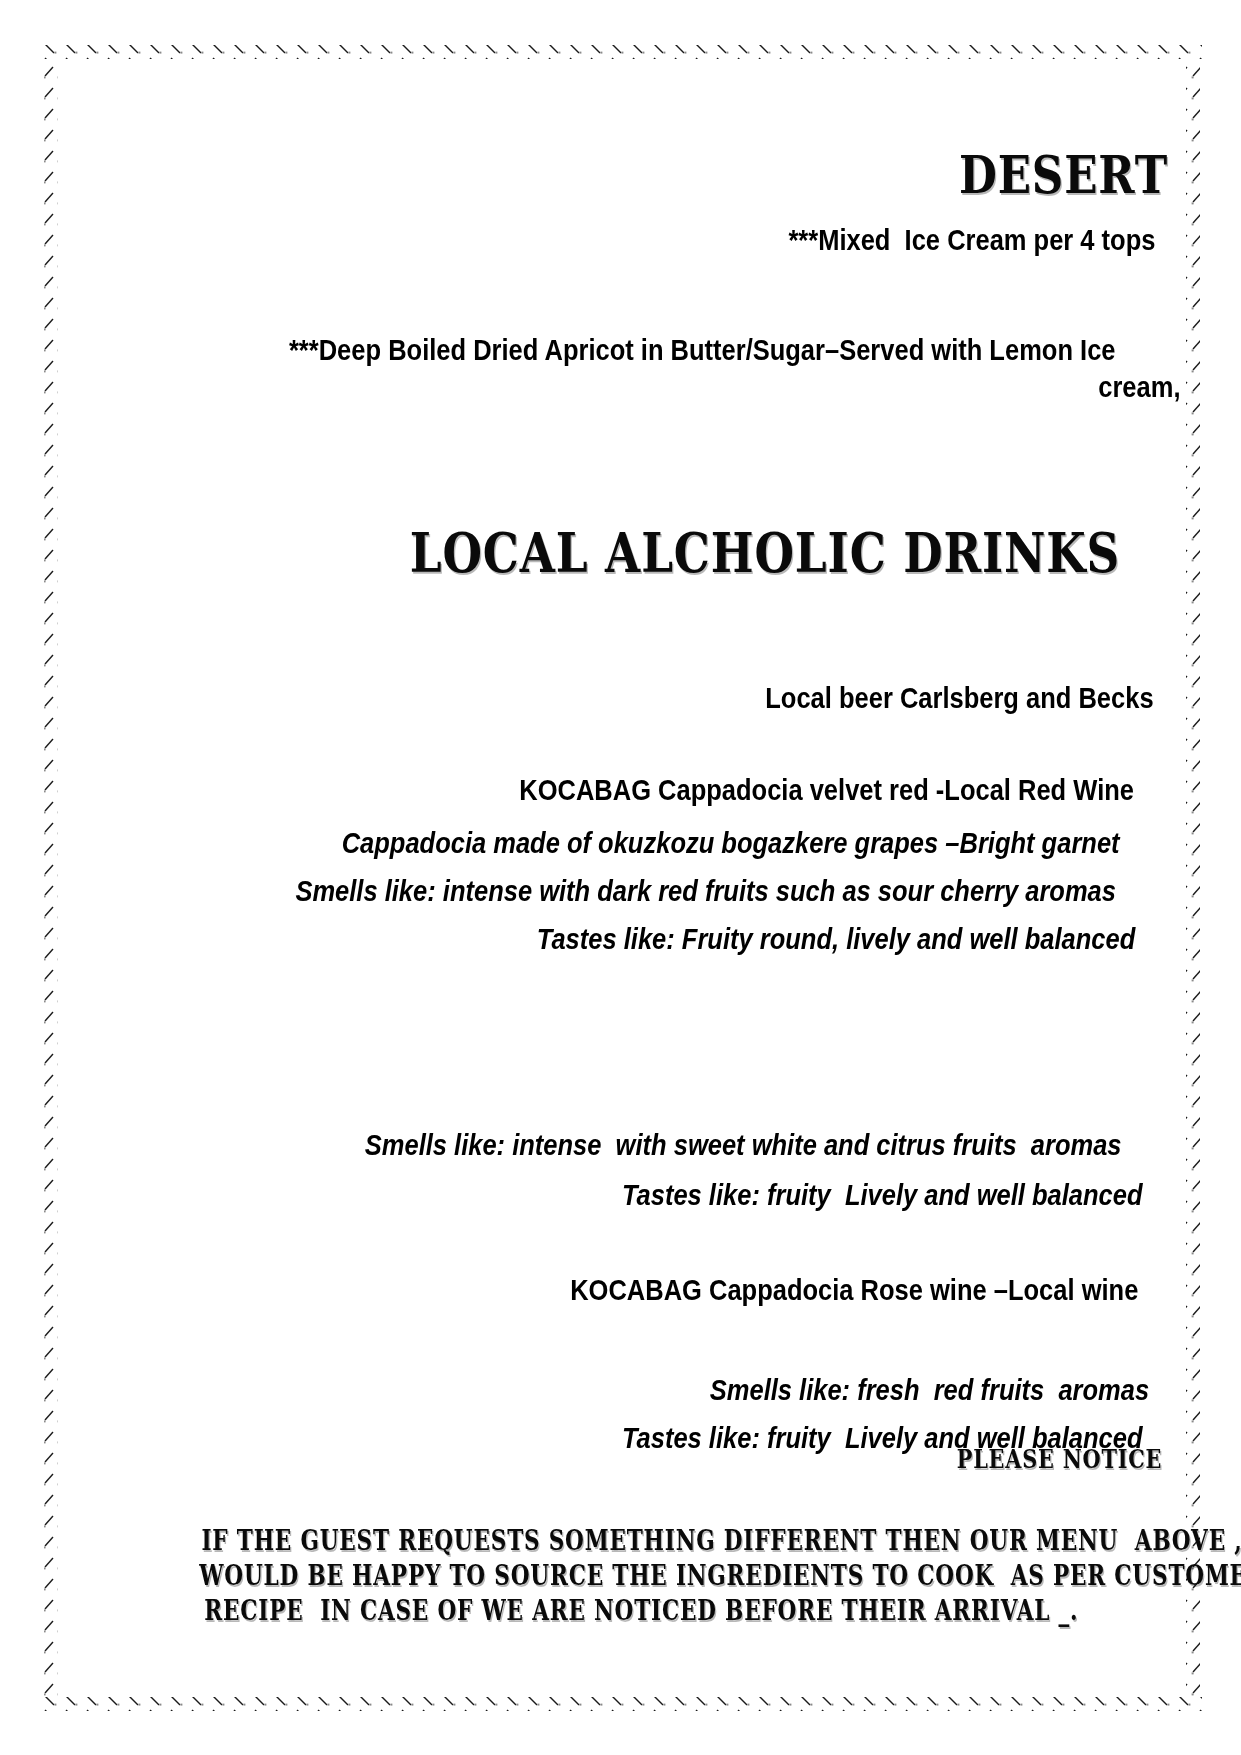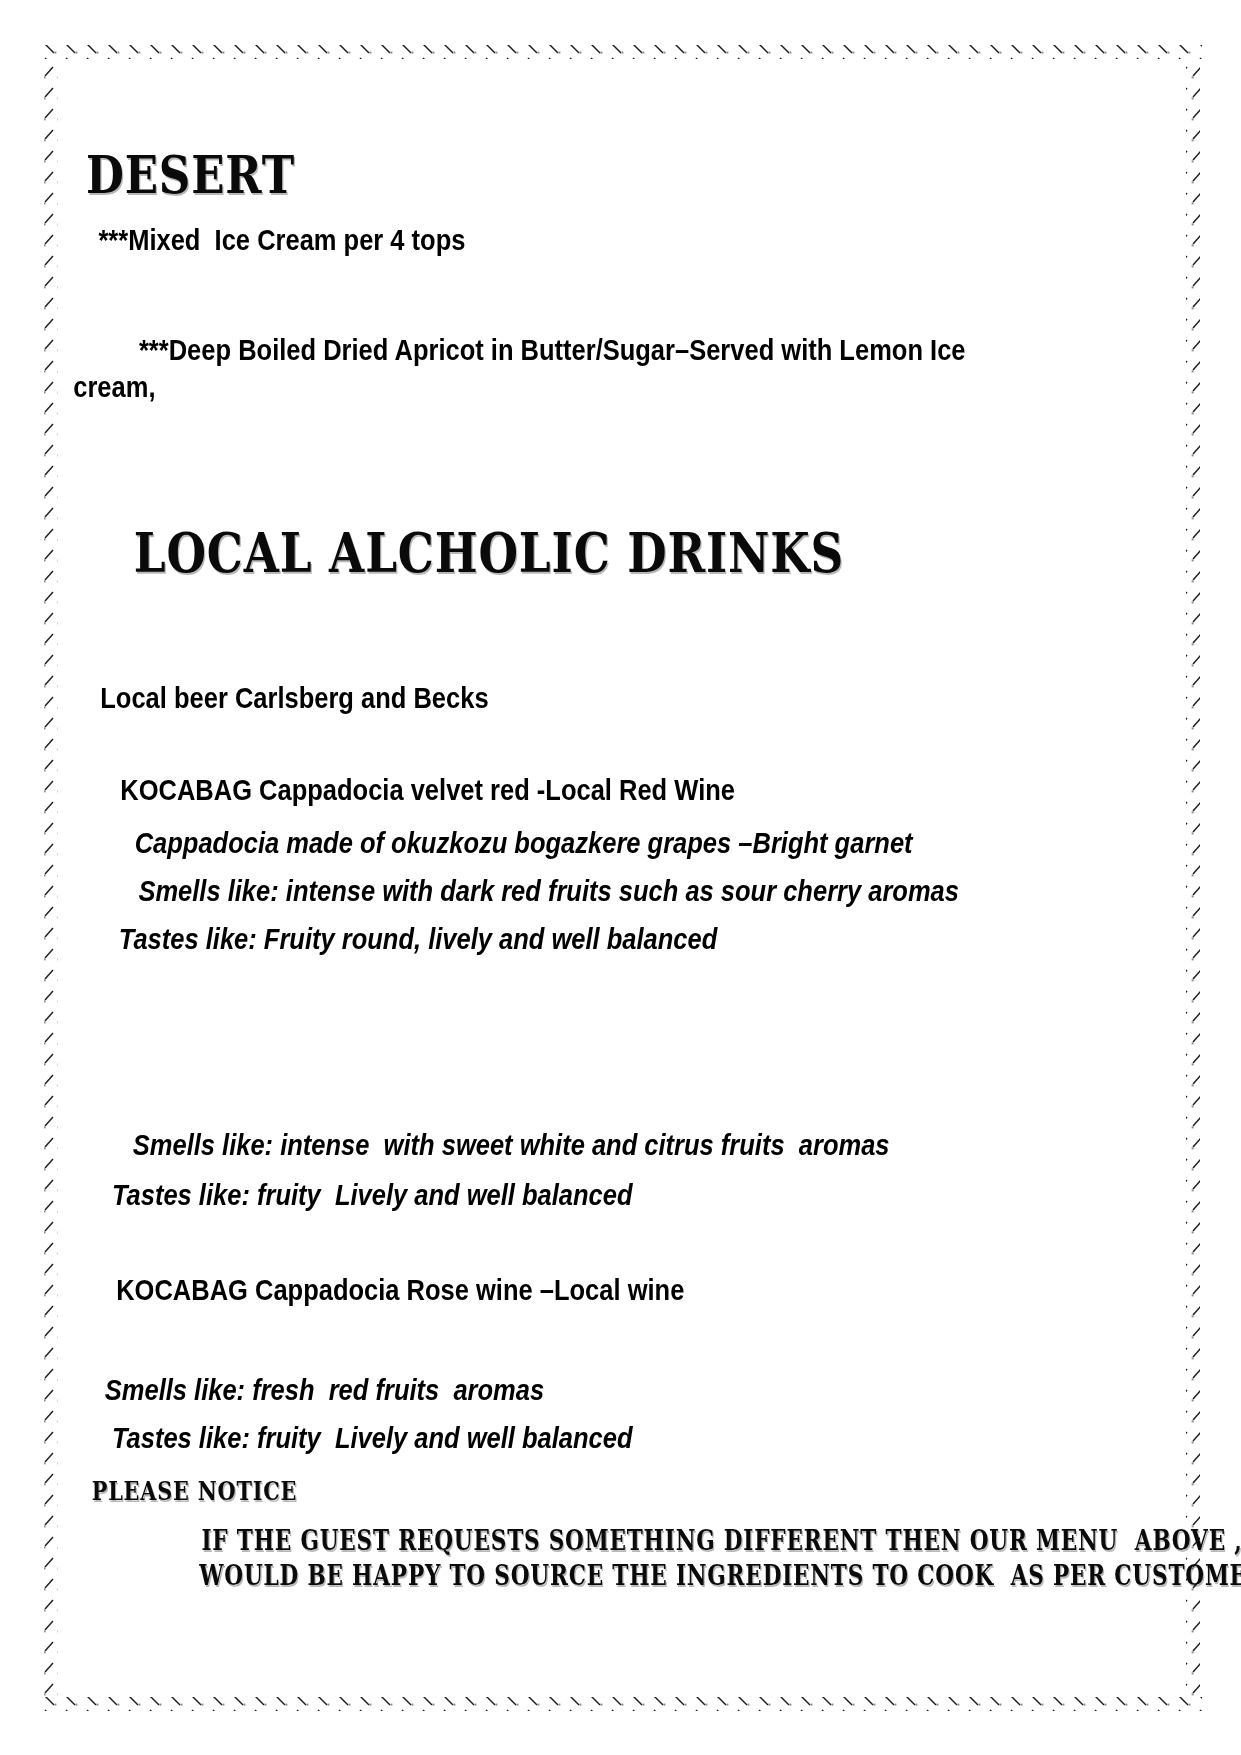--- a/index.html
+++ b/index.html
@@ -6,21 +6,21 @@
   #page{
     position:relative;
     width:1241px;height:1755px;
     background:#ffffff;
     overflow:hidden;
     font-family:"Liberation Sans",sans-serif;
     color:#000;
   }
   .line{
     position:absolute;left:48px;width:1140px;
-    text-align:left;line-height:1;white-space:pre;
+    text-align:right;line-height:1;white-space:pre;
   }
   .sq{display:inline-block;white-space:pre;transform-origin:50% 50%;}
   
   .deco{
     font-family:"DejaVu Serif",serif;font-weight:bold;
     color:#0a0a0a;
     text-shadow:1.5px 1.5px 0 rgba(0,0,0,0.28);
     letter-spacing:1px;
   }
   .f52{font-size:52px;transform:scaleX(0.84);}
@@ -98,23 +98,26 @@
   <div class="line" style="top:1259px">
     <span class="sq sans f30">KOCABAG Cappadocia Rose wine –Local wine</span>
   </div>
   <div class="line" style="top:1359px">
     <span class="sq sans f30i">Smells like: fresh  red fruits  aromas</span>
   </div>
   <div class="line" style="top:1407px">
     <span class="sq sans f30i">Tastes like: fruity  Lively and well balanced</span>
   </div>
 
-  <div class="line" style="top:1462px">
+  <div class="line" style="top:1430px">
     <span class="sq deco f26d">PLEASE NOTICE</span>
   </div>
   <div class="line" style="top:1511px">
     <span class="sq deco f27d">IF THE GUEST REQUESTS SOMETHING DIFFERENT THEN OUR MENU  ABOVE ,WE</span>
   </div>
   <div class="line" style="top:1546px">
     <span class="sq deco f27d">WOULD BE HAPPY TO SOURCE THE INGREDIENTS TO COOK  AS PER CUSTOMER</span>
   </div>
+  <div class="line" style="top:1581px">
+    <span class="sq deco f27d">RECIPE  IN CASE OF WE ARE NOTICED BEFORE THEIR ARRIVAL _.</span>
+  </div>
 
 </div>
 
 </body></html>

